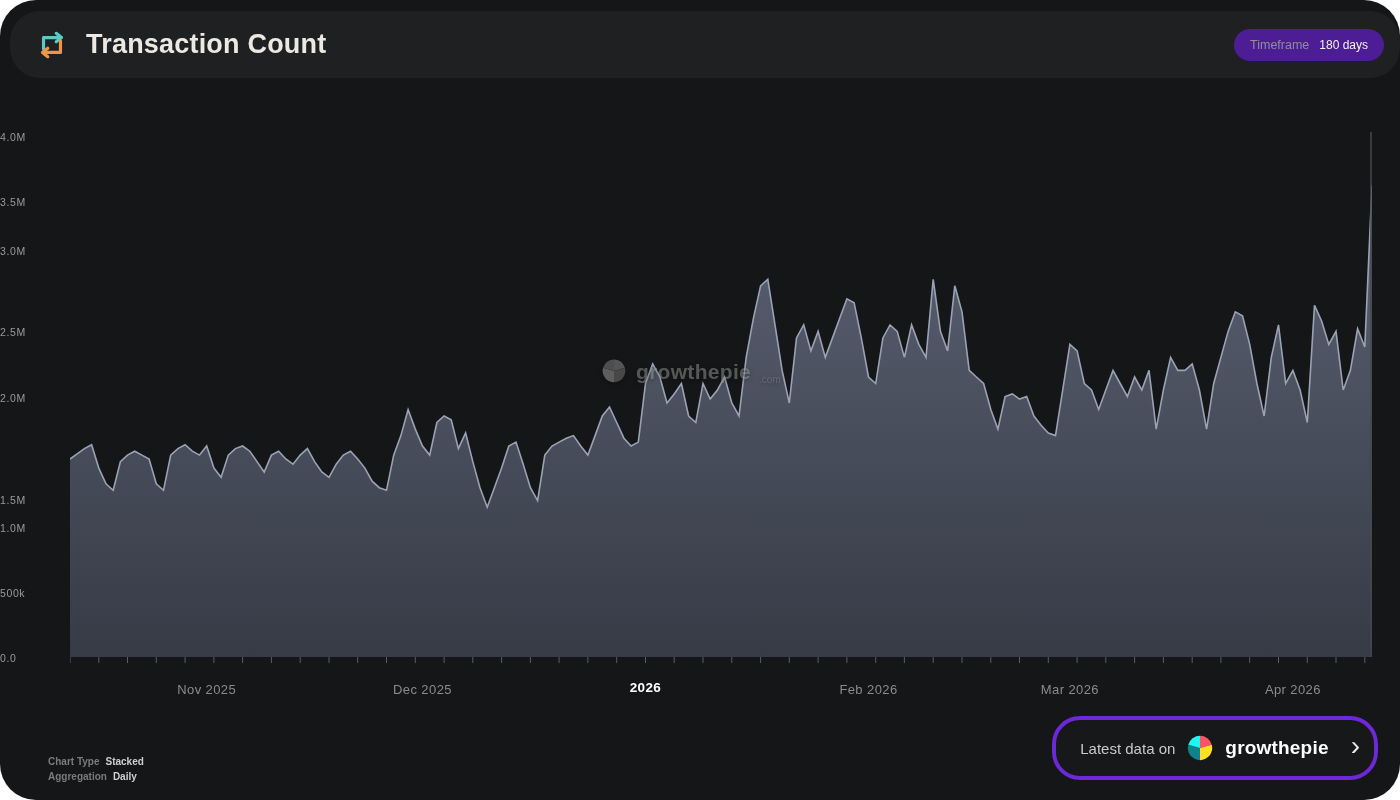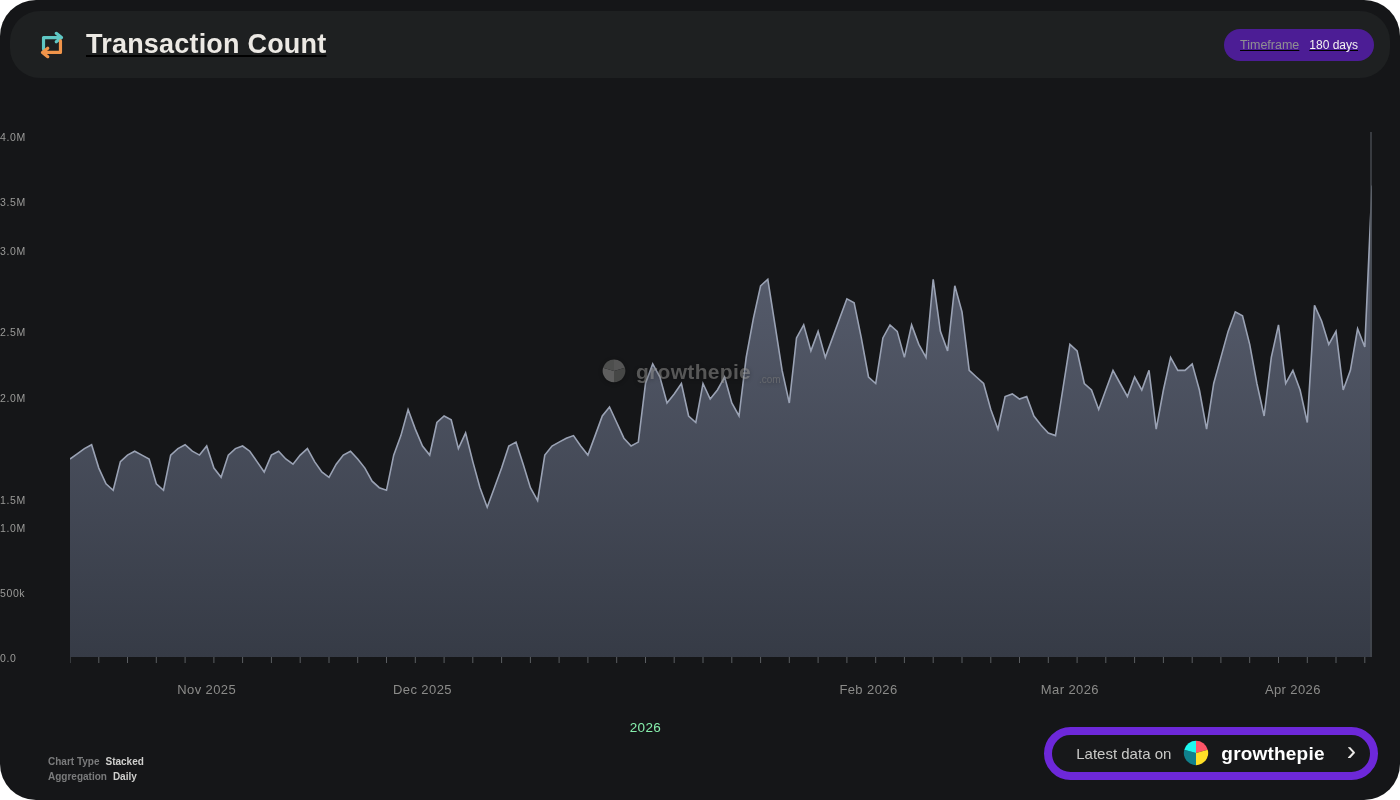--- a/index.html
+++ b/index.html
@@ -1,54 +1,54 @@
 <!DOCTYPE html>
 <html><head>
 <meta charset="utf-8">
 <style>
   html,body{margin:0;padding:0;background:#ffffff;width:1400px;height:800px;overflow:hidden;
     font-family:"Liberation Sans", sans-serif;}
   .app{position:absolute;inset:0;background:#151618;border-radius:36px;overflow:hidden;}
 
   
-  .topbar{position:absolute;left:10px;right:10px;top:11px;height:67px;background:#1e2021;
+  .topbar{position:absolute;left:10px;right:0;top:11px;height:67px;background:#1e2021;
     border-radius:30px;display:flex;align-items:center;justify-content:space-between;
-    padding:0 16px 0 24px;box-sizing:border-box;text-decoration:underline;}
+    padding:0 16px 0 24px;box-sizing:border-box;}
   .title-wrap{display:flex;align-items:center;gap:16px;}
   .title-wrap h1{margin:0;font-size:27px;font-weight:600;color:#ece9e4;letter-spacing:.2px;}
   .app-icon{display:flex;align-items:center;}
   .timeframe{background:#4c1d95;border-radius:18px;padding:9px 16px;display:flex;gap:10px;
     align-items:center;cursor:pointer;}
   .tf-label{color:#8f9092;font-size:12.5px;}
   .tf-value{color:#f4f3f1;font-size:12px;font-weight:500;}
 
   
   .chart{position:absolute;inset:0;}
   #chart-svg{position:absolute;left:70px;top:120px;}
   #y-labels{position:absolute;left:0;top:120px;width:60px;height:550px;}
   .y-label{position:absolute;right:6px;color:#9a9a98;font-size:10.5px;letter-spacing:.6px;
     width:54px;}
   #x-labels{position:absolute;left:0;top:682px;right:0;height:24px;}
   .x-label{position:absolute;transform:translateX(-50%);color:#8b8b89;font-size:13px;
     letter-spacing:.4px;white-space:nowrap;}
-  .x-label.em{color:#86efac;font-weight:400;font-size:13.5px;top:-2px;margin-top:40px;}
+  .x-label.em{color:#ffffff;font-weight:700;font-size:13.5px;top:-2px;}
 
   
   .watermark{position:absolute;left:600px;top:356px;display:flex;align-items:center;gap:8px;
     opacity:.55;filter:drop-shadow(0 1px 2px #00000088);}
   .wm-text{color:#8d8d8b;font-size:21px;font-weight:700;letter-spacing:.3px;}
   .wm-suffix{color:#7c7c7a;font-size:10px;font-weight:400;align-self:flex-end;padding-bottom:3px;}
 
   
   .meta{position:absolute;left:48px;bottom:16px;font-size:10px;line-height:15px;}
   .meta-row{display:flex;gap:6px;font-weight:bold;}
   .meta-label{color:#7a7b7c;}
   .meta-value{color:#cfcfcd;}
-  .cta{position:absolute;right:22px;bottom:20px;height:53px;border-radius:28px;background:#17181a;
-    border:8px solid #6d28d9;display:flex;align-items:center;gap:10px;padding:0 14px 0 24px;
+  .cta{position:absolute;right:22px;bottom:20px;height:64px;border-radius:28px;background:#17181a;
+    border:4px solid #6d28d9;display:flex;align-items:center;gap:10px;padding:0 14px 0 24px;
     box-sizing:border-box;cursor:pointer;}
   .cta-prefix{color:#c9c9c7;font-size:15px;}
   .cta-brand{color:#ffffff;font-size:19px;font-weight:700;letter-spacing:.2px;}
   .cta-chevron{color:#eceae8;font-size:28px;font-weight:300;margin-left:12px;line-height:0;
     padding-bottom:5px;}
 </style>
 </head>
 <body>
 
 <div class="app">

